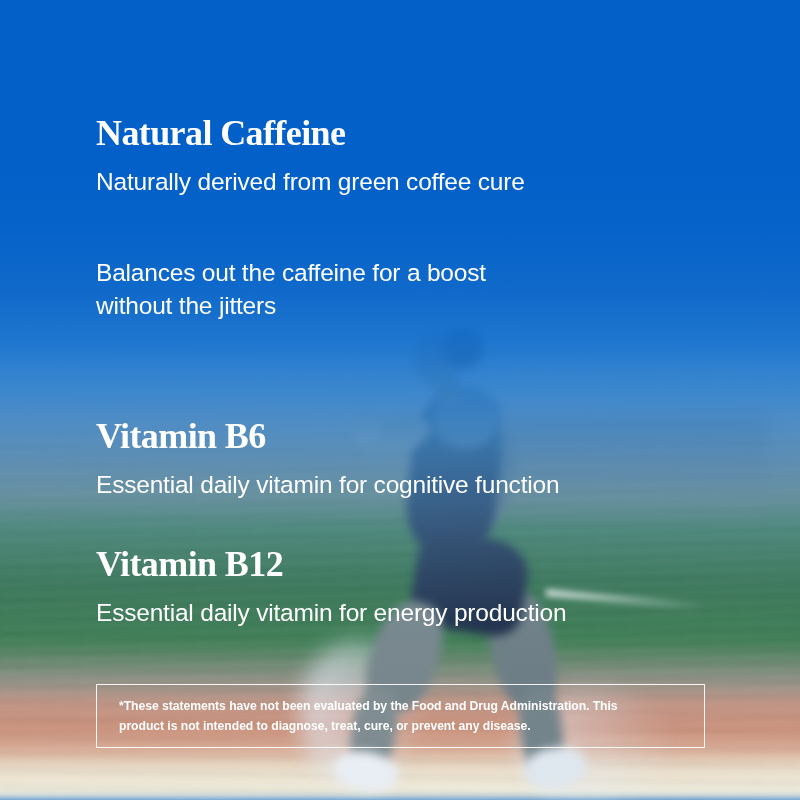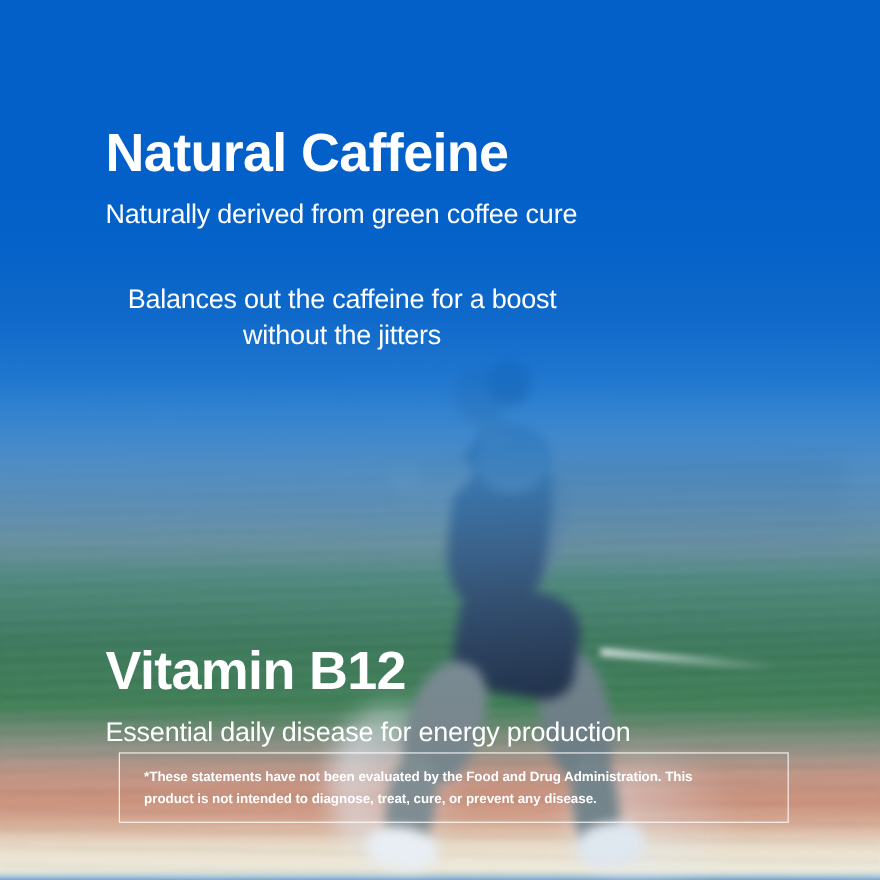--- a/index.html
+++ b/index.html
@@ -193,48 +193,49 @@
   
   .content {
     position:absolute; inset:0;
     padding:0 96px;
   }
 
   .block { position:absolute; left:96px; }
 
   .b-title {
     color:#ffffff;
-    font-size:49px;
+    font-size:36px;
     font-weight:bold;
     line-height:1.06;
     letter-spacing:-.6px;
     white-space:nowrap;
+    font-family:Liberation Serif, serif;
   }
 
   .b-desc {
     color:#ffffff;
     font-size:24.5px;
     font-weight:normal;
     line-height:1.33;
     letter-spacing:-.2px;
     margin-top:14px;
   }
 
   .b1 { top:114px; }
   .b2 { top:243px; }
   .b3 { top:417px; }
-  .b4 { top:545px;margin-top:40px; }
+  .b4 { top:545px; }
 
   
   .disclaimer {
     position:absolute;
     left:96px; top:684px;
     width:609px; height:64px;
     border:1.5px solid rgba(255,255,255,.92);
-    display:flex; align-items:center;margin-left:12px;
+    display:flex; align-items:center;
   }
   .disclaimer p {
     color:#ffffff;
     font-size:12.2px;
     font-weight:bold;
     line-height:1.68;
     letter-spacing:-.05px;
     padding:0 22px;
     max-width:560px;
   }
@@ -274,27 +275,31 @@
   <div class="overlay"></div>
 
   <div class="content">
 
     <div class="block b1">
       <div class="b-title">Natural Caffeine</div>
       <div class="b-desc">Naturally derived from green coffee cure</div>
     </div>
 
     <div class="block b2">
-      <div class="b-desc" style="max-width:430px;text-align:center;">Balances out the caffeine for a boost without the jitters</div>
-    </div>
-
+      <div class="b-desc" style="max-width:430px;">Balances out the caffeine for a boost without the jitters</div>
+    </div>
+
+    <div class="block b3">
+      <div class="b-title">Vitamin B6</div>
+      <div class="b-desc">Essential daily vitamin for cognitive function</div>
+    </div>
 
     <div class="block b4">
       <div class="b-title">Vitamin B12</div>
-      <div class="b-desc">Essential daily disease for energy production</div>
+      <div class="b-desc">Essential daily vitamin for energy production</div>
     </div>
   </div>
 
   <div class="disclaimer">
     <p>*These statements have not been evaluated by the Food and Drug Administration. This product is not intended to diagnose, treat, cure, or prevent any disease.</p>
   </div>
 
 </div>
 
 </body></html>

